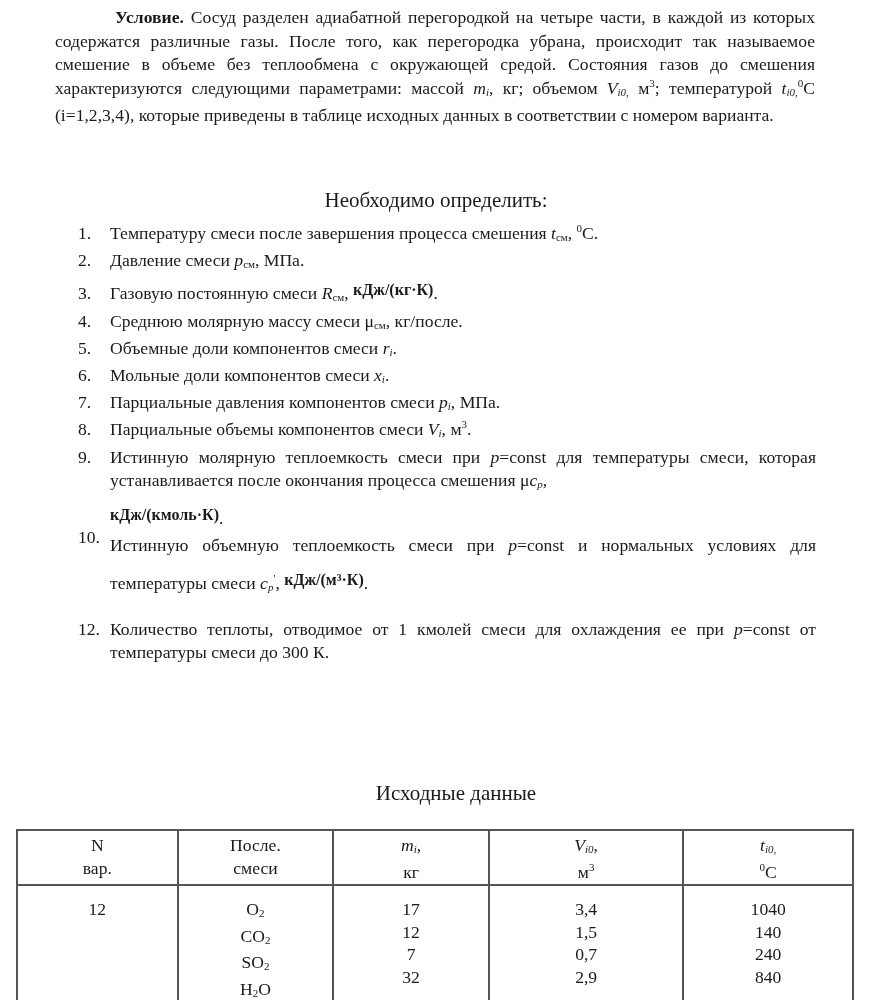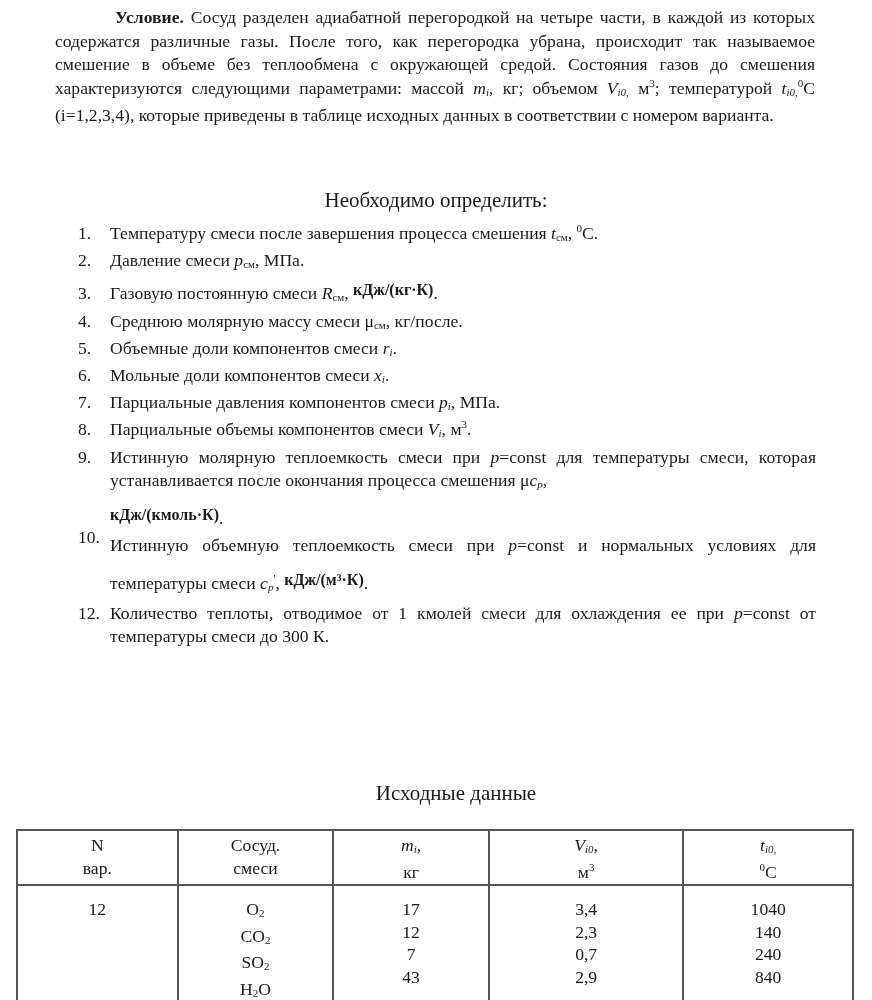--- a/index.html
+++ b/index.html
@@ -57,60 +57,60 @@
   <li><span class="num">1.</span><span>Температуру смеси после завершения процесса смешения </span><i>t</i><sub class="s">см</sub><span>, </span><sup class="s">0</sup><span>С.</span></li>
   <li><span class="num">2.</span><span>Давление смеси </span><i>p</i><sub class="s">см</sub><span>, МПа.</span></li>
   <li class="gap-top"><span class="num">3.</span><span>Газовую постоянную смеси </span><i>R</i><sub class="s">см</sub><span>, </span><span class="unit-frac">кДж/(кг·К)</span><span>.</span></li>
   <li><span class="num">4.</span><span>Среднюю молярную массу смеси  μ</span><sub class="s">см</sub><span>, кг/после.</span></li>
   <li><span class="num">5.</span><span>Объемные доли компонентов смеси </span><i>r</i><sub class="s"><i>i</i></sub><span>.</span></li>
   <li><span class="num">6.</span><span>Мольные доли компонентов смеси </span><i>x</i><sub class="s"><i>i</i></sub><span>.</span></li>
   <li><span class="num">7.</span><span>Парциальные давления компонентов смеси </span><i>p</i><sub class="s"><i>i</i></sub><span>, МПа.</span></li>
   <li><span class="num">8.</span><span>Парциальные объемы компонентов смеси </span><i>V</i><sub class="s"><i>i</i></sub><span>, м</span><sup class="s">3</sup><span>.</span></li>
   <li><span class="num">9.</span><span>Истинную молярную теплоемкость смеси при </span><i>p</i><span>=const для температуры смеси, которая устанавливается после окончания процесса смешения μ</span><i>c</i><sub class="s"><i>p</i></sub><span>,</span><br><span class="unit-frac" style="top:4px;display:inline-block;line-height:30px">кДж/(кмоль·К)</span><span style="position:relative;top:8px">.</span></li>
   <li style=""><span class="num">10.</span><span>Истинную объемную теплоемкость смеси при </span><i>p</i><span style="line-height:38px">=const и нормальных условиях для температуры смеси </span><i>c</i><sub class="s"><i>p</i></sub><sup class="s">'</sup><span>, </span><span class="unit-frac">кДж/(м³·К)</span><span>.</span></li>
-  <li style="margin-top:0"><span class="num">12.</span><span>Количество теплоты, отводимое от 1 кмолей смеси для охлаждения ее при </span><i>p</i><span>=const от температуры смеси до 300 К.</span></li>
+  <li style="margin-top:16px"><span class="num">12.</span><span>Количество теплоты, отводимое от 1 кмолей смеси для охлаждения ее при </span><i>p</i><span>=const от температуры смеси до 300 К.</span></li>
 </ol>
 
 <h2 id="h2" class="h-center">Исходные данные</h2>
 
 <table class="data">
   <colgroup>
       <col class="c1">
       <col class="c2">
       <col class="c3">
       <col class="c4">
       <col class="c5">
     </colgroup>
   <thead>
     <tr>
       <th><span>N</span><br><span>вар.</span></th>
-      <th><span>Сосуд.</span><br><span>смеси</span></th>
+      <th><span>После.</span><br><span>смеси</span></th>
       <th><i>m</i><sub class="s"><i>i</i></sub><span>,</span><br><span>кг</span></th>
       <th><i>V</i><sub class="s"><i>i0</i></sub><span>,</span><br><span>м</span><sup class="s">3</sup></th>
       <th><i>t</i><sub class="s"><i>i0,</i></sub><br><sup class="s">0</sup><span>С</span></th>
     </tr>
   </thead>
   <tbody>
     <tr>
       <td>12</td>
       <td>
         <div><span>O</span><sub class="s">2</sub><span></span></div>
         <div><span>CO</span><sub class="s">2</sub><span></span></div>
         <div><span>SO</span><sub class="s">2</sub><span></span></div>
         <div><span>H</span><sub class="s">2</sub><span>O</span></div>
       </td>
       <td>
         <div>17</div>
         <div>12</div>
         <div>7</div>
-        <div>43</div>
+        <div>32</div>
       </td>
       <td>
         <div>3,4</div>
-        <div>2,3</div>
+        <div>1,5</div>
         <div>0,7</div>
         <div>2,9</div>
       </td>
       <td>
         <div>1040</div>
         <div>140</div>
         <div>240</div>
         <div>840</div>
       </td>
     </tr>

